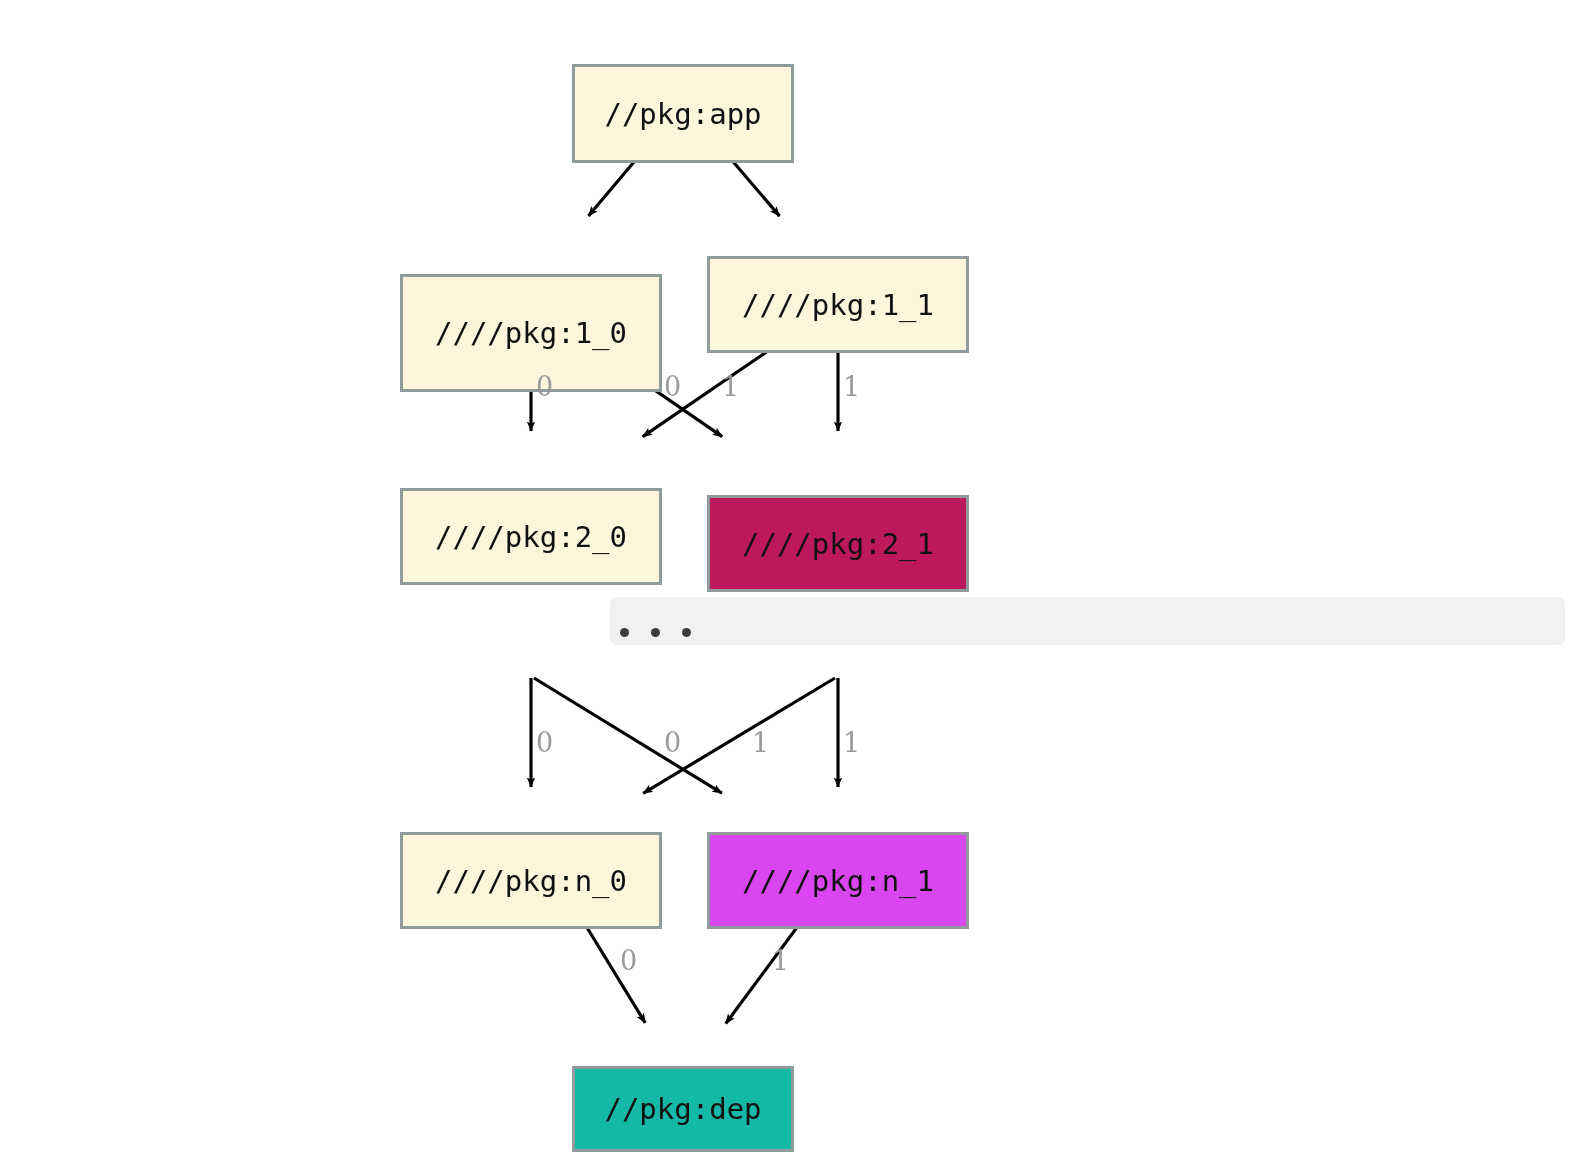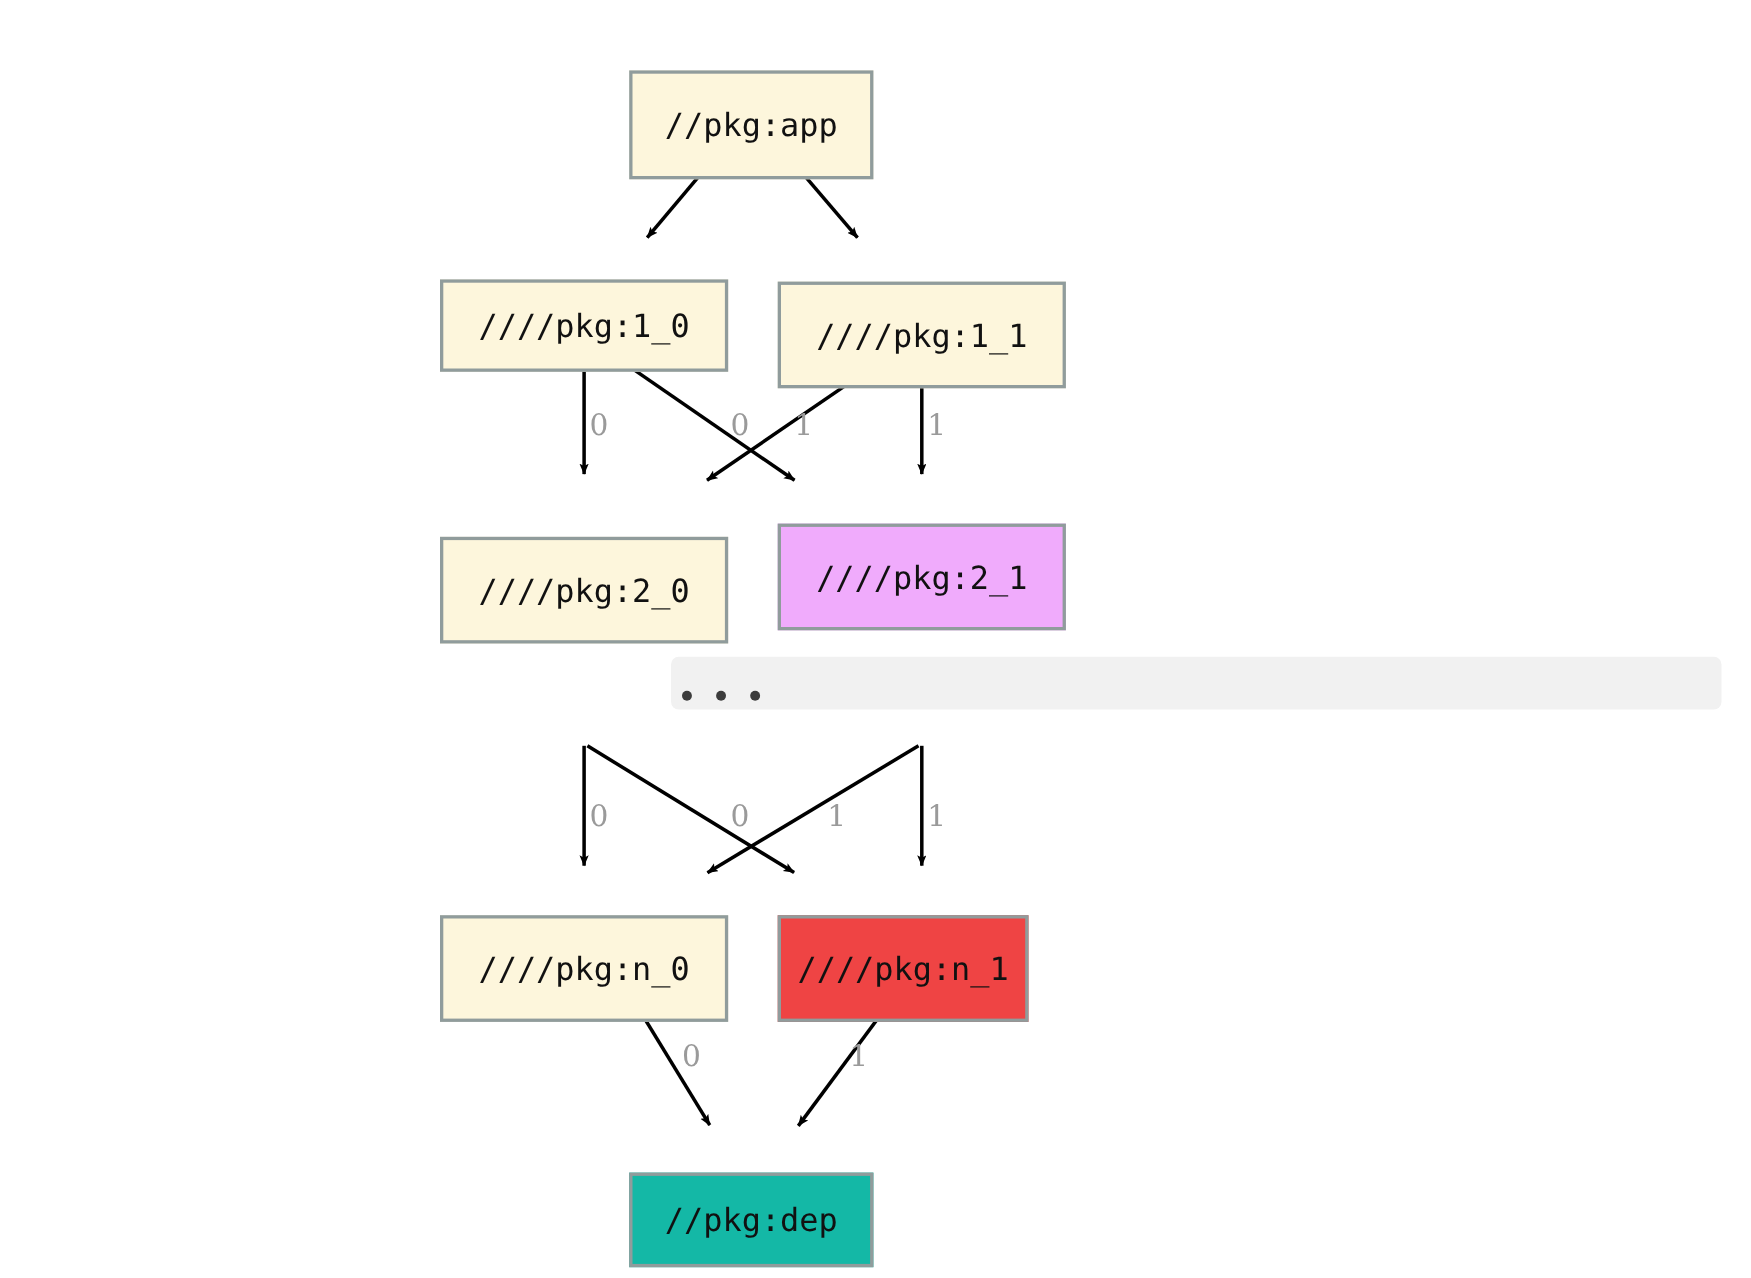--- a/index.html
+++ b/index.html
@@ -91,36 +91,36 @@
         <line x1="838" y1="678" x2="838" y2="787" stroke="#000000" stroke-width="3.2" marker-end="url(#arrowhead)"></line>
         <line x1="572" y1="903" x2="645.2245759765651" y2="1022.9052431616253" stroke="#000000" stroke-width="3.2" marker-end="url(#arrowhead)"></line>
         <line x1="815" y1="903" x2="725.736050736235" y2="1023.552343851064" stroke="#000000" stroke-width="3.2" marker-end="url(#arrowhead)"></line>
       </g>
   </svg>
 
   <div id="node-layer">
       <div class="node-box" style="left: 572px; top: 36px; width: 222px; height: 99px; background: rgb(253, 246, 220); border-color: rgb(144, 156, 156);">
         <span class="node-label">//pkg:app</span>
       </div>
-      <div class="node-box" style="left: 400px; top: 226px; width: 262px; height: 84px; background: rgb(253, 246, 220); border-color: rgb(144, 156, 156);">
+      <div class="node-box" style="left: 400px; top: 246px; width: 262px; height: 118px; background: rgb(253, 246, 220); border-color: rgb(144, 156, 156);">
         <span class="node-label">////pkg:1_0</span>
       </div>
       <div class="node-box" style="left: 707px; top: 228px; width: 262px; height: 97px; background: rgb(253, 246, 220); border-color: rgb(144, 156, 156);">
         <span class="node-label">////pkg:1_1</span>
       </div>
       <div class="node-box" style="left: 400px; top: 460px; width: 262px; height: 97px; background: rgb(253, 246, 220); border-color: rgb(144, 156, 156);">
         <span class="node-label">////pkg:2_0</span>
       </div>
-      <div class="node-box" style="left: 707px; top: 448px; width: 262px; height: 97px; background: #f0abfc; border-color: rgb(144, 156, 156);">
+      <div class="node-box" style="left: 707px; top: 467px; width: 262px; height: 97px; background: #be185d; border-color: rgb(144, 156, 156);">
         <span class="node-label">////pkg:2_1</span>
       </div>
       <div class="node-box" style="left: 400px; top: 804px; width: 262px; height: 97px; background: rgb(253, 246, 220); border-color: rgb(144, 156, 156);">
         <span class="node-label">////pkg:n_0</span>
       </div>
-      <div class="node-box" style="left: 707px; top: 804px; width: 228px; height: 97px; background: #ef4444; border-color: rgb(144, 156, 156);">
+      <div class="node-box" style="left: 707px; top: 804px; width: 262px; height: 97px; background: #d946ef; border-color: rgb(144, 156, 156);">
         <span class="node-label">////pkg:n_1</span>
       </div>
       <div class="node-box" style="left: 572px; top: 1038px; width: 222px; height: 86px; background: #14b8a6; border-color: rgb(144, 156, 156);">
         <span class="node-label">//pkg:dep</span>
       </div>
     </div>
 
   <div id="label-layer">
       <div class="edge-label" style="left: 536px; top: 371px; color: rgb(154, 154, 154);">0</div>
       <div class="edge-label" style="left: 664px; top: 371px; color: rgb(154, 154, 154);">0</div>

